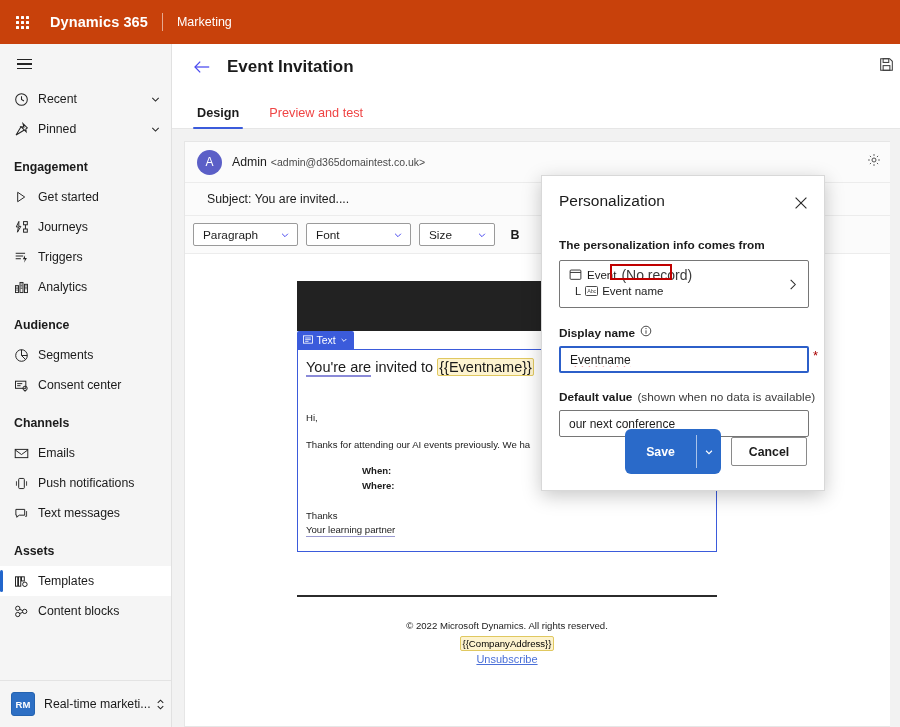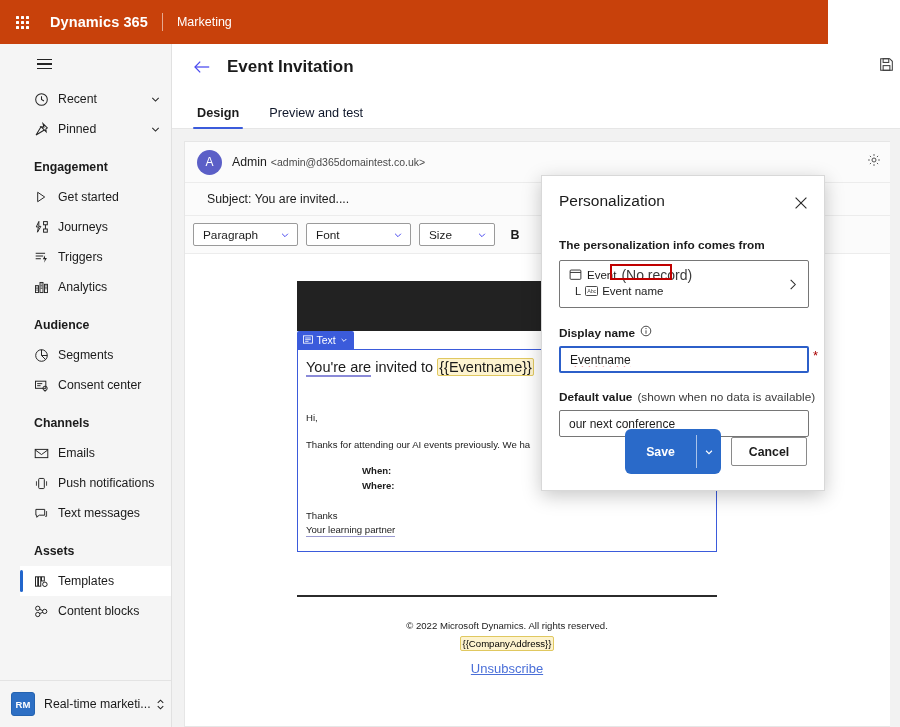--- a/index.html
+++ b/index.html
@@ -8,21 +8,21 @@
     width: 900px; height: 727px;
     overflow: hidden;
     background: #ffffff;
     font-family: "Liberation Sans", sans-serif;
     -webkit-font-smoothing: antialiased;
   }
 
   
   #topbar {
     position: absolute; left: 0; top: 0;
-    width: 828px; height: 44px;
+    width: 900px; height: 44px;
     background: #c8410b;
     display: flex; align-items: center;
     color: #ffffff;
   }
   #waffle {
     width: 44px; height: 44px;
     display: flex; align-items: center; justify-content: center;
     cursor: pointer;
   }
   .waffle-grid {
@@ -42,21 +42,20 @@
   }
   #app-name { font-size: 12.5px; font-weight: normal; white-space: nowrap; }
 
   
   #sidebar {
     position: absolute; left: 0; top: 44px;
     width: 172px; height: 683px;
     background: #f5f5f5;
     border-right: 1px solid #e1e1e1;
     overflow: hidden;
-    padding-left: 20px;
   }
   #hamburger {
     width: 44px; height: 40px;
     display: flex; flex-direction: column; align-items: center; justify-content: center;
     gap: 3px; margin-left: 2px; cursor: pointer;
   }
   #hamburger i { width: 15px; height: 1.4px; background: #242424; display: block; }
 
   .nav-row {
     height: 30px; display: flex; align-items: center;
@@ -127,21 +126,21 @@
     position: absolute; right: 6px; top: 13px;
     color: #3b3b3b; cursor: pointer;
   }
 
   #tabstrip {
     height: 40px; border-bottom: 1px solid #e6e6e6;
     display: flex; align-items: flex-end; padding-left: 21px;
     background: #ffffff;
   }
   .tab {
-    font-size: 12.7px; color: #0f172a;
+    font-size: 12.7px; color: #ef4444;
     padding: 0 4px 8px 4px; margin-right: 22px;
     cursor: pointer; position: relative; white-space: nowrap;
   }
   .tab.active { color: #1b1b1b; font-weight: bold; }
   .tab.active::after {
     content: ""; position: absolute; left: 0; right: 0; bottom: -1px;
     height: 2.5px; background: #3b5bdb; border-radius: 2px;
   }
 
   
@@ -287,22 +286,22 @@
   }
   #footer-blk {
     position: absolute; left: 112px; top: 364px;
     width: 420px; text-align: center;
   }
   #copyright { font-size: 9.6px; color: #1b1b1b; line-height: 14px; }
   #company-token {
     font-size: 9.6px; display: inline-block; line-height: 13px; margin-top: 1px;
   }
   #unsub {
-    font-size: 13px; color: #4a6fd8;
-    text-decoration: underline; display: block; margin-top: 10px;
+    font-size: 11px; color: #4a6fd8;
+    text-decoration: underline; display: block; margin-top: 2px;
     cursor: pointer;
   }
 
   
   #dialog {
     position: absolute; left: 541px; top: 175px;
     width: 284px; height: 316px;
     background: #ffffff;
     border: 1px solid #d8d8d8;
     box-shadow: 0 5px 18px rgba(0,0,0,.22);

